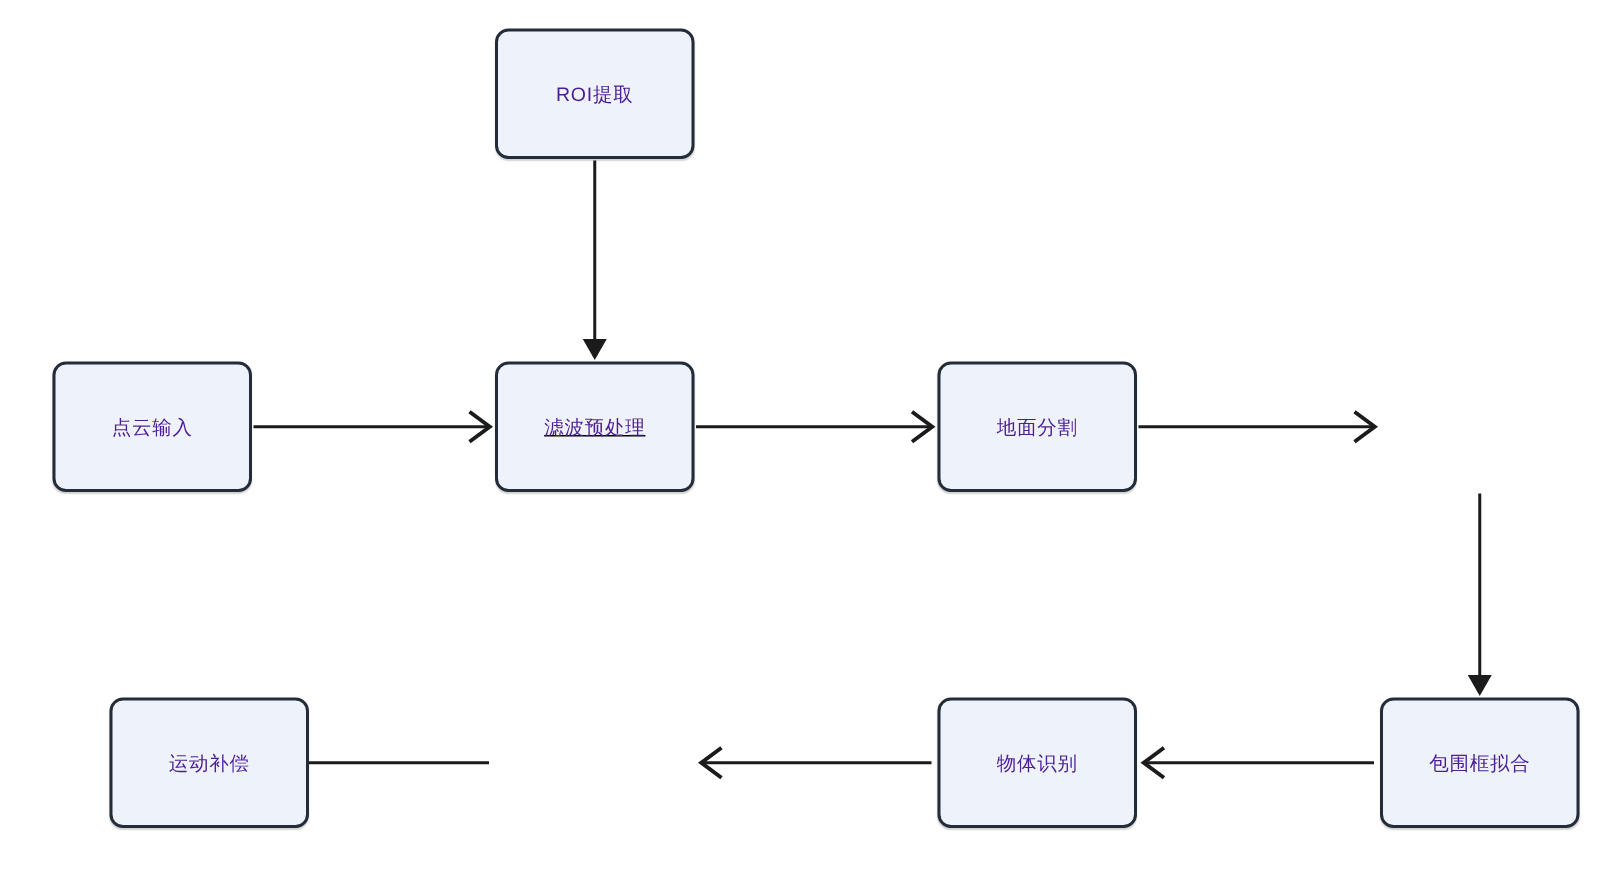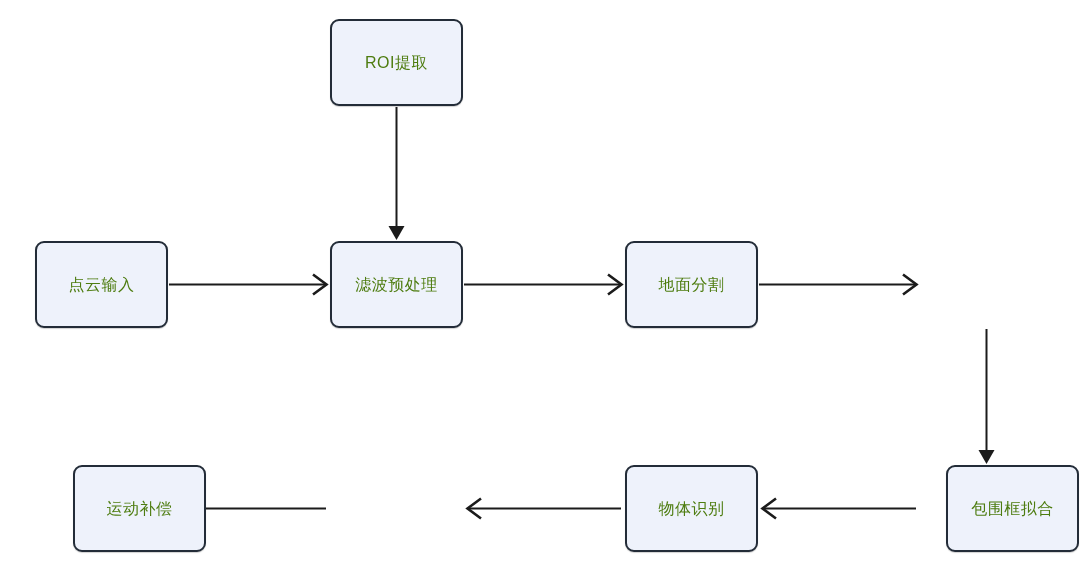--- a/index.html
+++ b/index.html
@@ -25,35 +25,35 @@
     height: 87px;
     background: #eef2fb;
     border: 2px solid #232c38;
     border-radius: 9px;
     display: flex;
     align-items: center;
     justify-content: center;
     box-shadow: 0 1px 1px rgba(0,0,0,0.18);
   }
   .node-label {
-    font-size: 16px;
+    font-size: 13px;
     line-height: 1.2;
-    color: #4d7c0f;
+    color: #4c1d95;
     letter-spacing: 0.5px;
     text-align: left;
     white-space: nowrap;
     user-select: none;
   }
   
   #node-roi        { left: 330px; top: 19px;  }
   #node-input      { left: 35px;  top: 241px; }
-  #node-filter     { left: 330px; top: 241px; }
+  #node-filter     { left: 330px; top: 241px; text-decoration: underline; }
   #node-ground     { left: 625px; top: 241px; }
   #node-cluster    { left: 920px; top: 241px; }
-  #node-bbox       { left: 920px; top: 465px; margin-left: 26px; }
+  #node-bbox       { left: 920px; top: 465px; }
   #node-recognize  { left: 625px; top: 465px; }
   #node-track      { left: 330px; top: 465px; }
   #node-motion     { left: 35px;  top: 465px; margin-left: 38px; }
 
   .edge-layer {
     position: absolute;
     left: 0;
     top: 0;
     width: 1080px;
     height: 580px;

